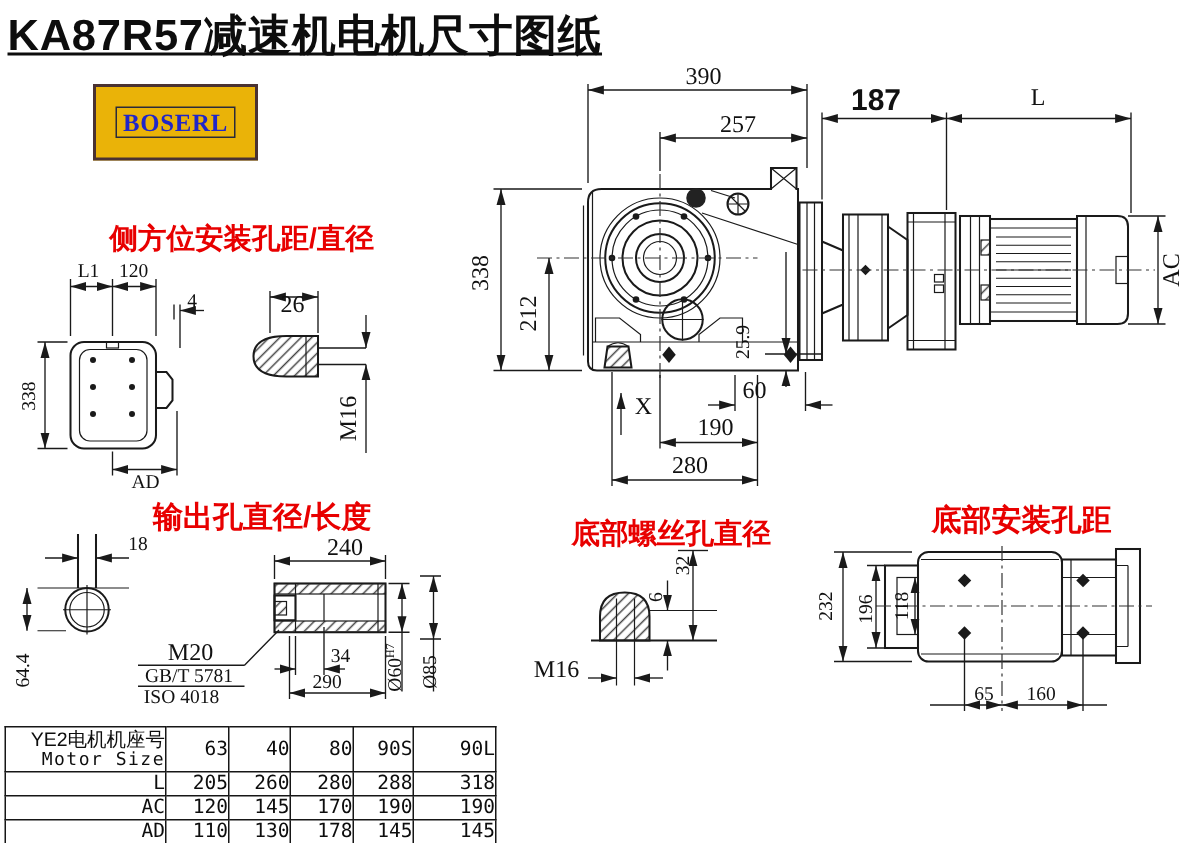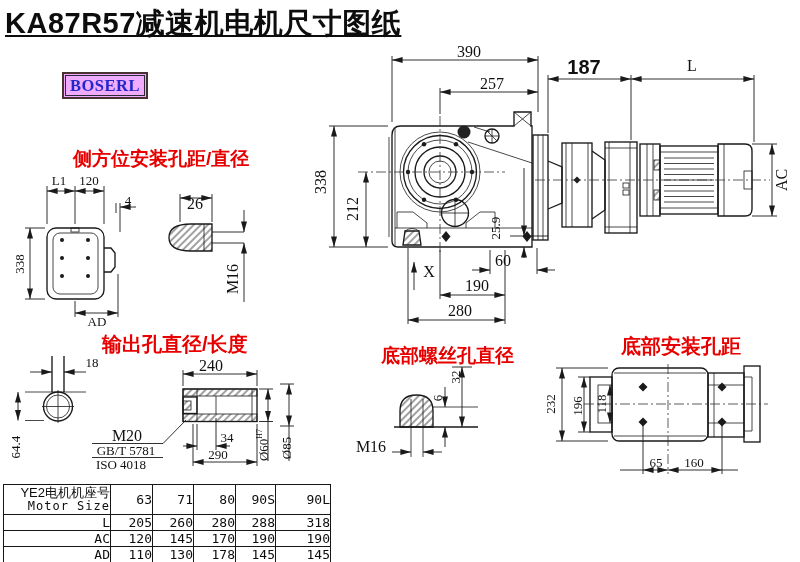--- a/index.html
+++ b/index.html
@@ -7,21 +7,21 @@
          font-family:"Liberation Sans",sans-serif;color:#111;}
   svg{position:absolute;left:0;top:0;}
   .o  {stroke:#1a1a1a;stroke-width:1.35;fill:none;}
   .t  {stroke:#1a1a1a;stroke-width:.8;fill:none;}
   .dm {stroke:#1a1a1a;stroke-width:.9;fill:none;}
   .cl {stroke:#333;stroke-width:.8;fill:none;stroke-dasharray:10 3 2 3;}
   .fd {fill:#1a1a1a;stroke:none;}
   .hz {fill:url(#h);}
   #page-title{position:absolute;left:5px;top:4px;font-size:29px;font-weight:700;color:#0d0d0d;
       letter-spacing:.5px;white-space:nowrap;text-decoration:underline;}
-  #logo{position:absolute;left:62px;top:72px;border:2.5px solid #4a3232;background:#f0abfc;padding:1px;}
+  #logo{position:absolute;left:62px;top:56px;border:2.5px solid #4a3232;background:#eab308;padding:13px;}
   #logo .inner{border:1.5px solid #2a2a3a;padding:0 4px;font-family:"Liberation Serif",serif;
       font-weight:700;font-size:16.5px;color:#2026c8;letter-spacing:.5px;line-height:19px;}
   .red{position:absolute;color:#e80000;font-weight:700;white-space:nowrap;}
   .d{position:absolute;transform:translate(-50%,-50%);font-family:"Liberation Serif",serif;
      font-size:13px;color:#111;white-space:nowrap;line-height:1;}
   .r{transform:translate(-50%,-50%) rotate(-90deg);}
   .lg{font-size:16px;}
   .big{font-family:"Liberation Sans",sans-serif;font-size:20px;font-weight:700;}
   .d sup{font-size:8px;}
   #size-table{position:absolute;left:3px;top:484px;border-collapse:collapse;table-layout:fixed;
@@ -253,21 +253,21 @@
   <span class="d" style="left:59px;top:180px">L1</span>
   <span class="d" style="left:89px;top:180px">120</span>
   <span class="d" style="left:128px;top:200px">4</span>
   <span class="d r" style="left:19px;top:264px">338</span>
   <span class="d" style="left:97px;top:321px">AD</span>
   <span class="d lg" style="left:195px;top:204px">26</span>
   <span class="d r lg" style="left:233px;top:279px">M16</span>
 
   <span class="d" style="left:92px;top:362px">18</span>
   <span class="d r" style="left:15px;top:447px">64.4</span>
-  <span class="d lg" style="left:211px;top:366px">240</span>
+  <span class="d lg" style="left:230px;top:366px">240</span>
   <span class="d lg" style="left:127px;top:436px">M20</span>
   <span class="d" style="left:126px;top:450px">GB/T 5781</span>
   <span class="d" style="left:121px;top:464px">ISO 4018</span>
   <span class="d" style="left:227px;top:437px">34</span>
   <span class="d" style="left:218px;top:454px">290</span>
   <span class="d r" style="left:263px;top:445px">
     <span>Ø60</span><sup>H7</sup>
   </span>
   <span class="d r" style="left:286px;top:448px">Ø85</span>
 
@@ -290,21 +290,21 @@
         <col style="width:40px">
         <col style="width:55px">
     </colgroup>
     <tbody>
         <tr class="hrow">
       <td>
         <div class="hcn">YE2电机机座号</div>
         <div class="hen">Motor Size</div>
       </td>
       <td>63</td>
-      <td>71</td>
+      <td>40</td>
       <td>80</td>
       <td>90S</td>
       <td>90L</td>
     </tr>
     <tr>
       <td>L</td>
       <td>205</td>
       <td>260</td>
       <td>280</td>
       <td>288</td>

